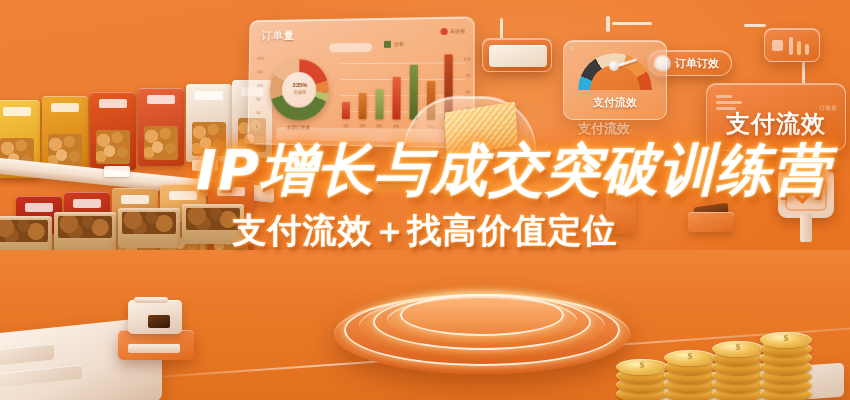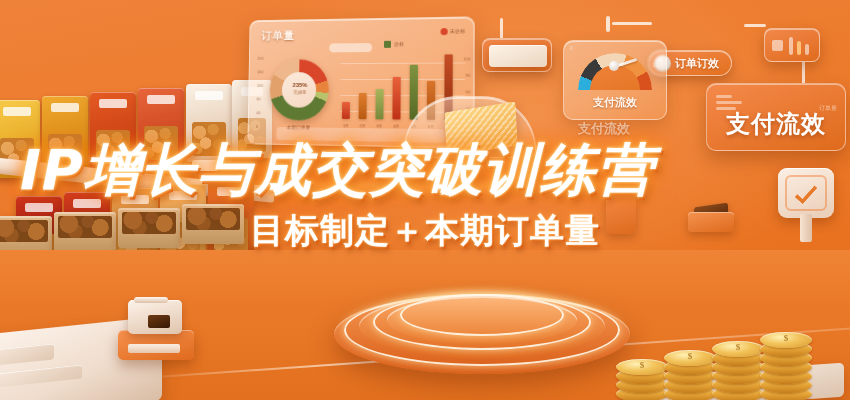--- a/index.html
+++ b/index.html
@@ -409,21 +409,21 @@
     box-shadow:0 3px 7px rgba(90,35,0,.35);
   }
 
   
   #headline {
     position:absolute; left:0; top:0; width:850px; height:400px;
     pointer-events:none;
   }
   #titleMain {
     position:absolute; left:50%; transform:translateX(-50%);
-    top:133px; width:810px; text-align:left;
+    top:133px; width:810px; text-align:right;
     font-family:"DejaVu Sans", sans-serif;
     font-size:56px; font-weight:bold; font-style:italic;
     letter-spacing:1px; color:#FFFFFF; white-space:nowrap;
     text-shadow:
       0 0 3px #FFE9B0,
       0 0 8px #FFB54A,
       0 0 16px #FF8A17,
       0 0 28px #F2650A,
       2px 3px 0 #D1490A,
       3px 5px 6px rgba(120,35,0,.55);
@@ -685,16 +685,16 @@
       <div class="coin" style="bottom:27px;"></div>
       <div class="coin" style="bottom:36px;"></div>
       <div class="coin" style="bottom:45px;"></div>
       <div class="coin coinTop" style="bottom:54px;"></div>
     </div>
   </div>
 
   <div id="headline">
     <div id="titleUnderGlow"></div>
     <div id="titleMain">IP增长与成交突破训练营</div>
-    <div id="titleSub1">目标制定＋本期订单量</div>
+    <div id="titleSub1">支付流效＋找高价值定位</div>
   </div>
 
 </div>
 
 </body></html>

